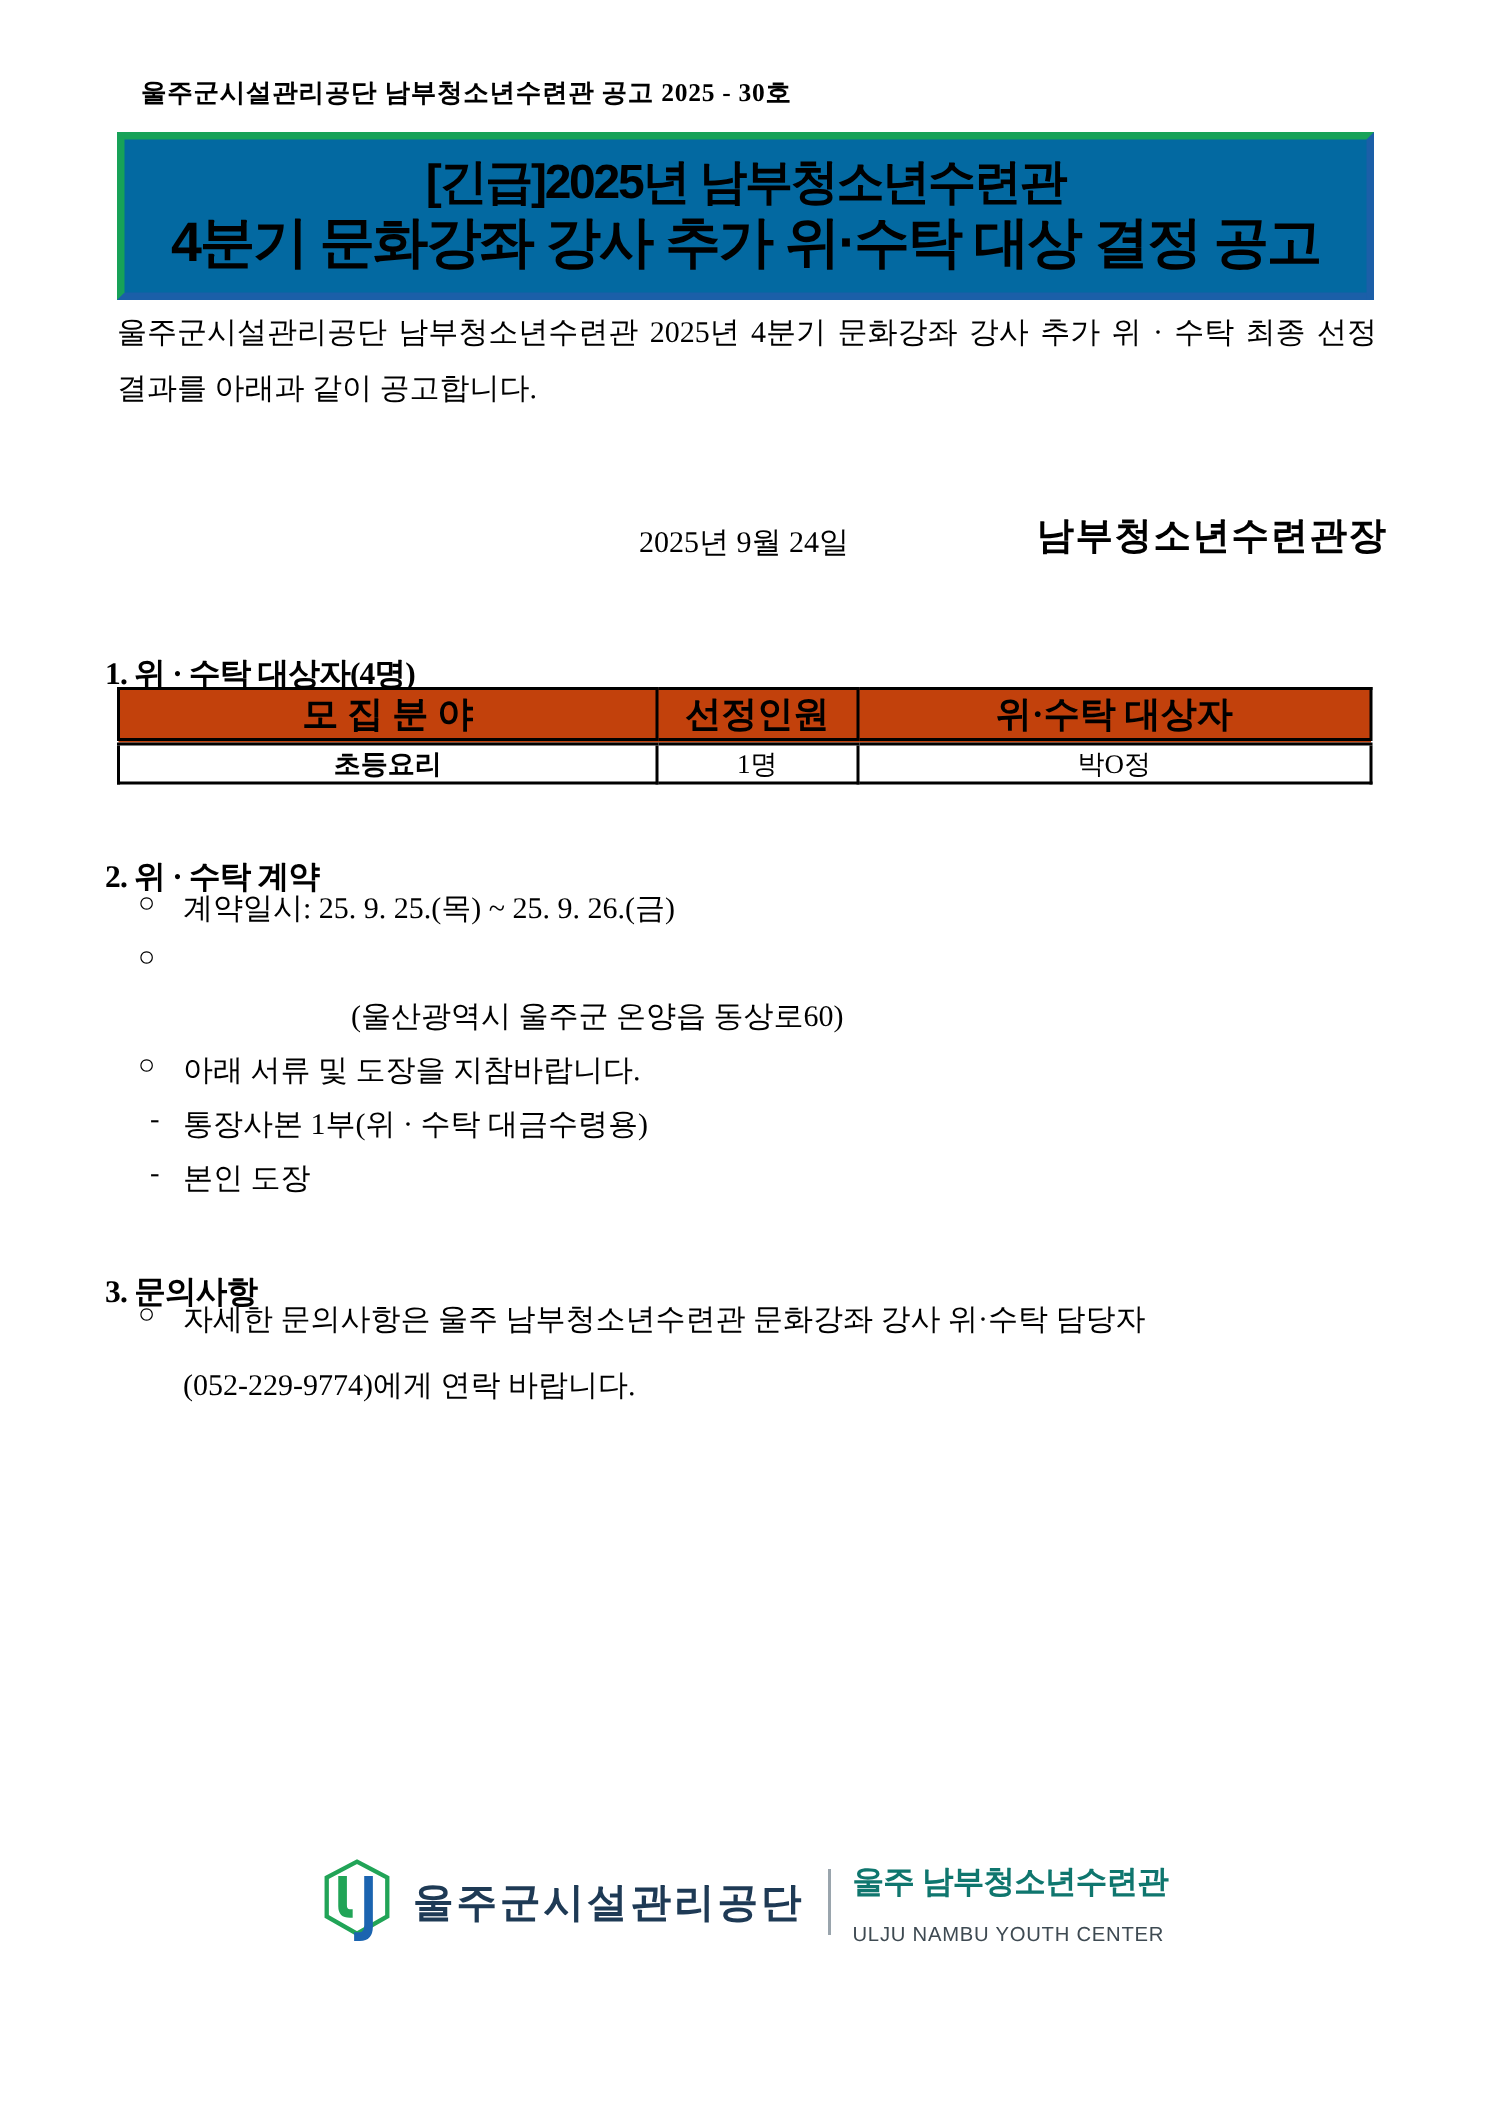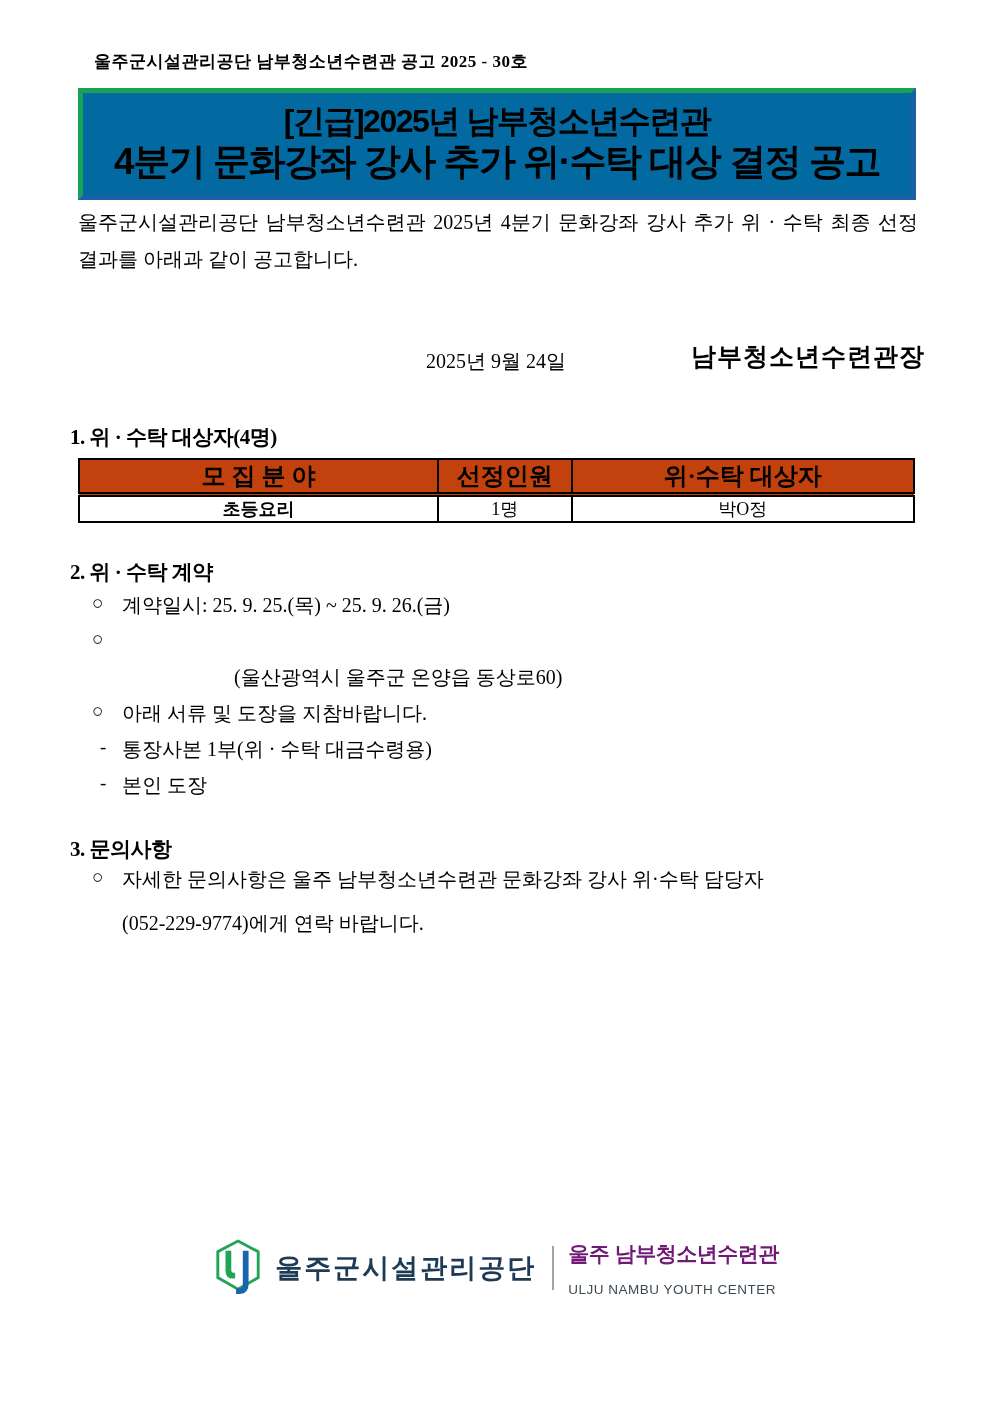--- a/index.html
+++ b/index.html
@@ -41,21 +41,21 @@
   .date-line {
     position: absolute; left: 0; top: 308px; width: 100%;
     text-align: center; font-size: 20px; margin-top: 40px;
   }
   .signature {
     position: absolute; right: 67px; top: 340px;
     font-size: 25px; font-weight: bold; letter-spacing: 1px;
   }
   .sec-heading {
     position: absolute; left: 70px;
-    font-size: 21px; font-weight: bold; letter-spacing: -0.5px;
+    font-size: 21px; font-weight: bold; letter-spacing: -0.5px; margin-top: 12px;
   }
   #sec1-heading { top: 423px; }
   #sec2-heading { top: 558px; }
   #sec3-heading { top: 835px; }
   table.selection {
     position: absolute; left: 78px; top: 458px; width: 837px;
     border-collapse: collapse;
     table-layout: fixed;
   }
   table.selection th, table.selection td {
@@ -93,21 +93,21 @@
     font-size: 27px; font-weight: bold; color: #1e3a55;
     letter-spacing: 2px;
   }
   .logo-divider {
     width: 2px; height: 44px; background: #9aa5ad;
     margin: 0 14px 0 16px;
   }
   .center-names { display: flex; flex-direction: column; justify-content: center; }
   .center-ko {
     font-family: "Liberation Sans", sans-serif;
-    font-size: 21px; font-weight: bold; color: #701a75; letter-spacing: -0.5px;
+    font-size: 21px; font-weight: bold; color: #0f766e; letter-spacing: -0.5px;
   }
   .center-en {
     font-family: "Liberation Sans", sans-serif;
     font-size: 13.5px; color: #3e4a52; letter-spacing: 0.5px; margin-top: 14px;
   }
 </style>
 </head>
 <body>
 
 <div class="doc-number">울주군시설관리공단 남부청소년수련관 공고 2025 - 30호</div>

